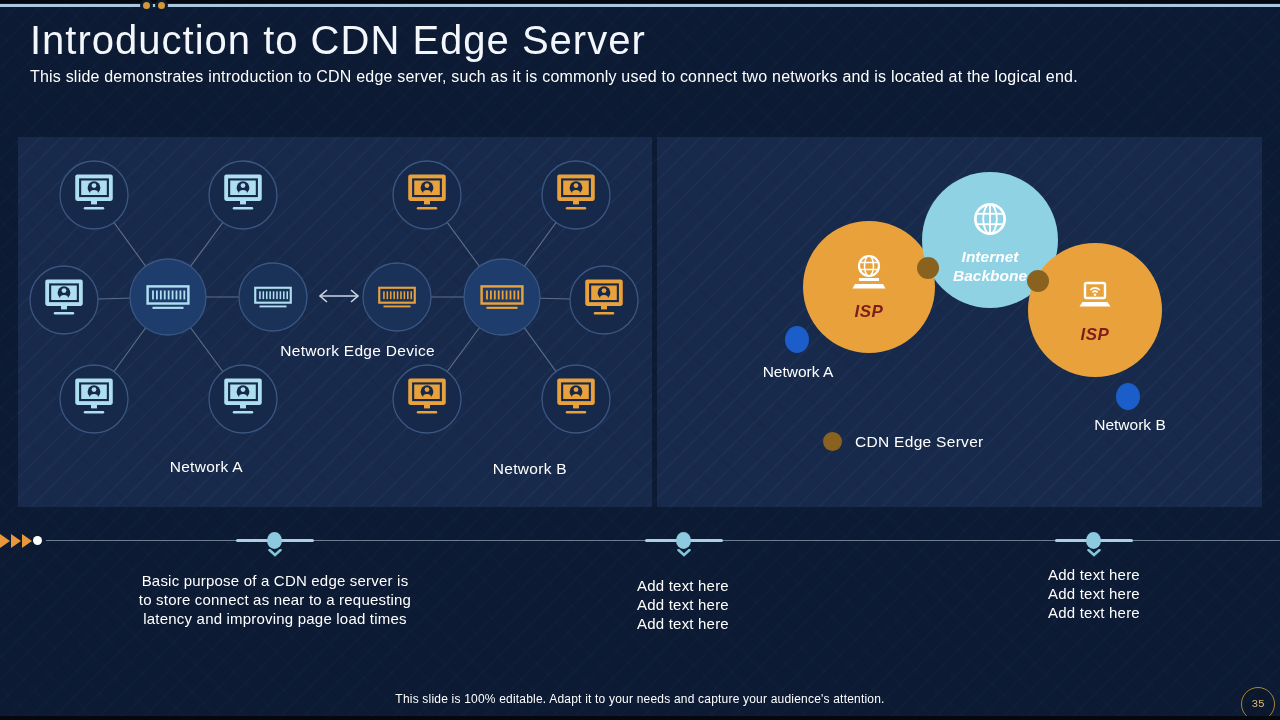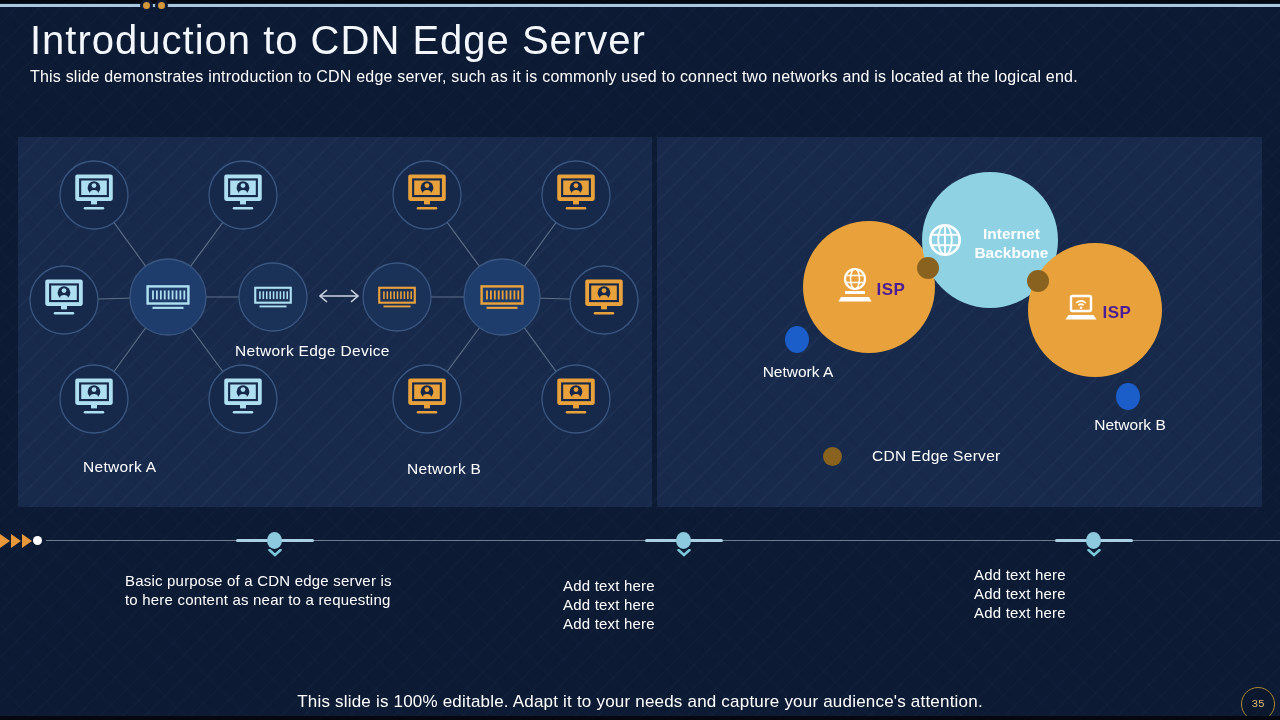--- a/index.html
+++ b/index.html
@@ -24,58 +24,58 @@
 
   .panel{
     position:absolute;top:137px;height:370px;background:#182a4b;
     background-image:
       repeating-linear-gradient(135deg, rgba(130,160,210,0.045) 0 2px, transparent 2px 15px),
       repeating-linear-gradient(45deg, rgba(20,35,70,0.25) 0 4px, transparent 4px 26px);
   }
   .left-panel{left:18px;width:634px;}
   .right-panel{left:657px;width:605px;}
 
-  .lbl{position:absolute;color:#fff;font-size:15.5px;text-align:left;letter-spacing:0.3px;}
+  .lbl{position:absolute;color:#fff;font-size:15.5px;text-align:right;letter-spacing:0.3px;}
   .edge-device-label{left:217px;top:205px;width:200px;}
   .neta-label{left:65px;top:321px;width:160px;}
   .netb-label{left:389px;top:323px;width:160px;}
 
   
-  .big-circle{position:absolute;border-radius:50%;display:flex;align-items:center;justify-content:center;}
+  .big-circle{position:absolute;border-radius:50%;display:flex;flex-direction:column;align-items:center;justify-content:center;font-style:italic;}
   .isp-left{left:146px;top:84px;width:132px;height:132px;background:#e9a23b;z-index:1;}
   .backbone{left:265px;top:35px;width:136px;height:136px;background:#8fd2e4;z-index:2;}
   .isp-right{left:371px;top:106px;width:134px;height:134px;background:#e9a23b;z-index:3;}
-  .isp-label{font-size:17px;font-weight:bold;color:#4c1d95;margin-top:6px;letter-spacing:0.5px;}
+  .isp-label{font-size:17px;font-weight:bold;color:#7f1d1d;margin-top:6px;letter-spacing:0.5px;}
   .backbone-label{font-size:15.5px;font-weight:bold;color:#ffffff;width:100px;text-align:center;line-height:19px;margin-top:5px;}
   .joint-dot{position:absolute;width:22px;height:22px;border-radius:50%;background:#8a6220;z-index:4;}
   .joint-dot.j1{left:260px;top:120px;}
   .joint-dot.j2{left:370px;top:133px;}
   .net-dot{position:absolute;width:24px;height:27px;border-radius:50%;background:#1b5ec9;z-index:4;}
   .net-dot.a{left:128px;top:189px;}
   .net-dot.b{left:459px;top:246px;}
   .net-label{position:absolute;width:120px;text-align:center;font-size:15.5px;color:#fff;}
   .net-label.a{left:81px;top:226px;}
   .net-label.b{left:413px;top:279px;}
-  .legend{position:absolute;left:166px;top:310px;display:flex;align-items:flex-start;gap:30px;}
+  .legend{position:absolute;left:166px;top:295px;display:flex;align-items:center;gap:13px;}
   .legend-dot{width:19px;height:19px;border-radius:50%;background:#8a6220;}
   .legend-text{font-size:15.5px;color:#fff;letter-spacing:0.3px;}
 
   
   .tl-baseline{position:absolute;left:46px;top:540px;width:1234px;height:1px;background:rgba(205,220,235,0.5);}
   .tl-arrows{position:absolute;left:0;top:532px;}
   .tl-start-dot{position:absolute;left:33px;top:536px;width:9px;height:9px;border-radius:50%;background:#fff;}
   .tl-seg{position:absolute;top:539px;width:78px;height:3px;background:#a9d0e4;border-radius:2px;}
   .tl-dot{position:absolute;top:532px;width:15px;height:17px;border-radius:50%;background:#8ecadf;}
   .tl-chev{position:absolute;top:549px;}
-  .tl-text{position:absolute;font-size:15px;line-height:19px;color:#fff;letter-spacing:0.2px;}
+  .tl-text{position:absolute;text-align:center;font-size:15px;line-height:19px;color:#fff;letter-spacing:0.2px;}
   .tl-text.c1{left:125px;top:571px;width:300px;}
   .tl-text.c2{left:563px;top:576px;width:240px;}
   .tl-text.c3{left:974px;top:565px;width:240px;}
 
-  .footer{position:absolute;left:0;top:692px;width:1280px;text-align:center;font-size:17px;color:#fff;letter-spacing:0.2px;}
+  .footer{position:absolute;left:0;top:692px;width:1280px;text-align:center;font-size:12px;color:#fff;letter-spacing:0.2px;}
   .page-badge{
     position:absolute;left:1241px;top:687px;width:32px;height:32px;border-radius:50%;
     border:1.5px solid #a8862f;display:flex;align-items:center;justify-content:center;
     font-size:11px;color:#d9b873;background:rgba(0,0,0,0.1);font-family:Liberation Mono, monospace;
   }
   .bottom-strip{position:absolute;left:0;bottom:0;width:1280px;height:4px;background:#05080f;}
 
   svg{display:block;}
   .col-blue{color:#aedff0;}
   .col-orange{color:#e9a23b;}
@@ -271,21 +271,22 @@
     </svg>
 
   <div class="tl-seg" style="left:1055px"></div>
   <div class="tl-dot" style="left:1086px"></div>
   <svg class="tl-chev" style="left:1087px" width="14" height="8">
       <use href="#sym-chevron-down"></use>
     </svg>
 
   <div class="tl-text c1">
     <div>Basic purpose of a CDN edge server is</div>
-    <div>to here content as near to a requesting</div>
+    <div>to store connect as near to a requesting</div>
+    <div>latency and improving page load times</div>
   </div>
   <div class="tl-text c2">
     <div>Add text here</div>
     <div>Add text here</div>
     <div>Add text here</div>
   </div>
   <div class="tl-text c3">
     <div>Add text here</div>
     <div>Add text here</div>
     <div>Add text here</div>

